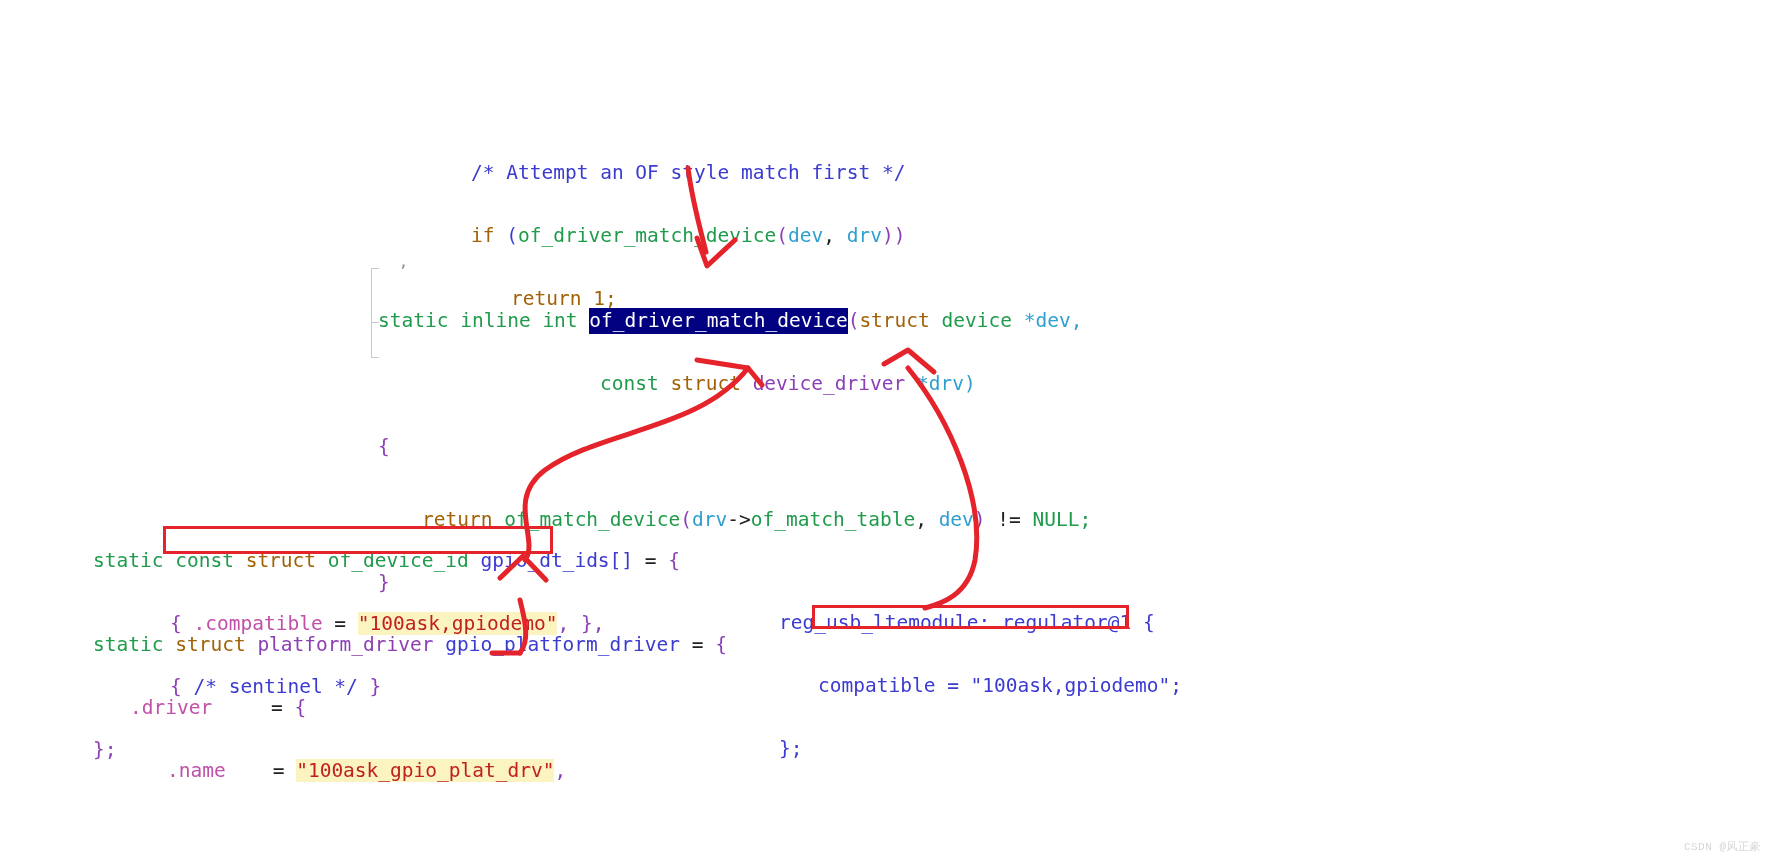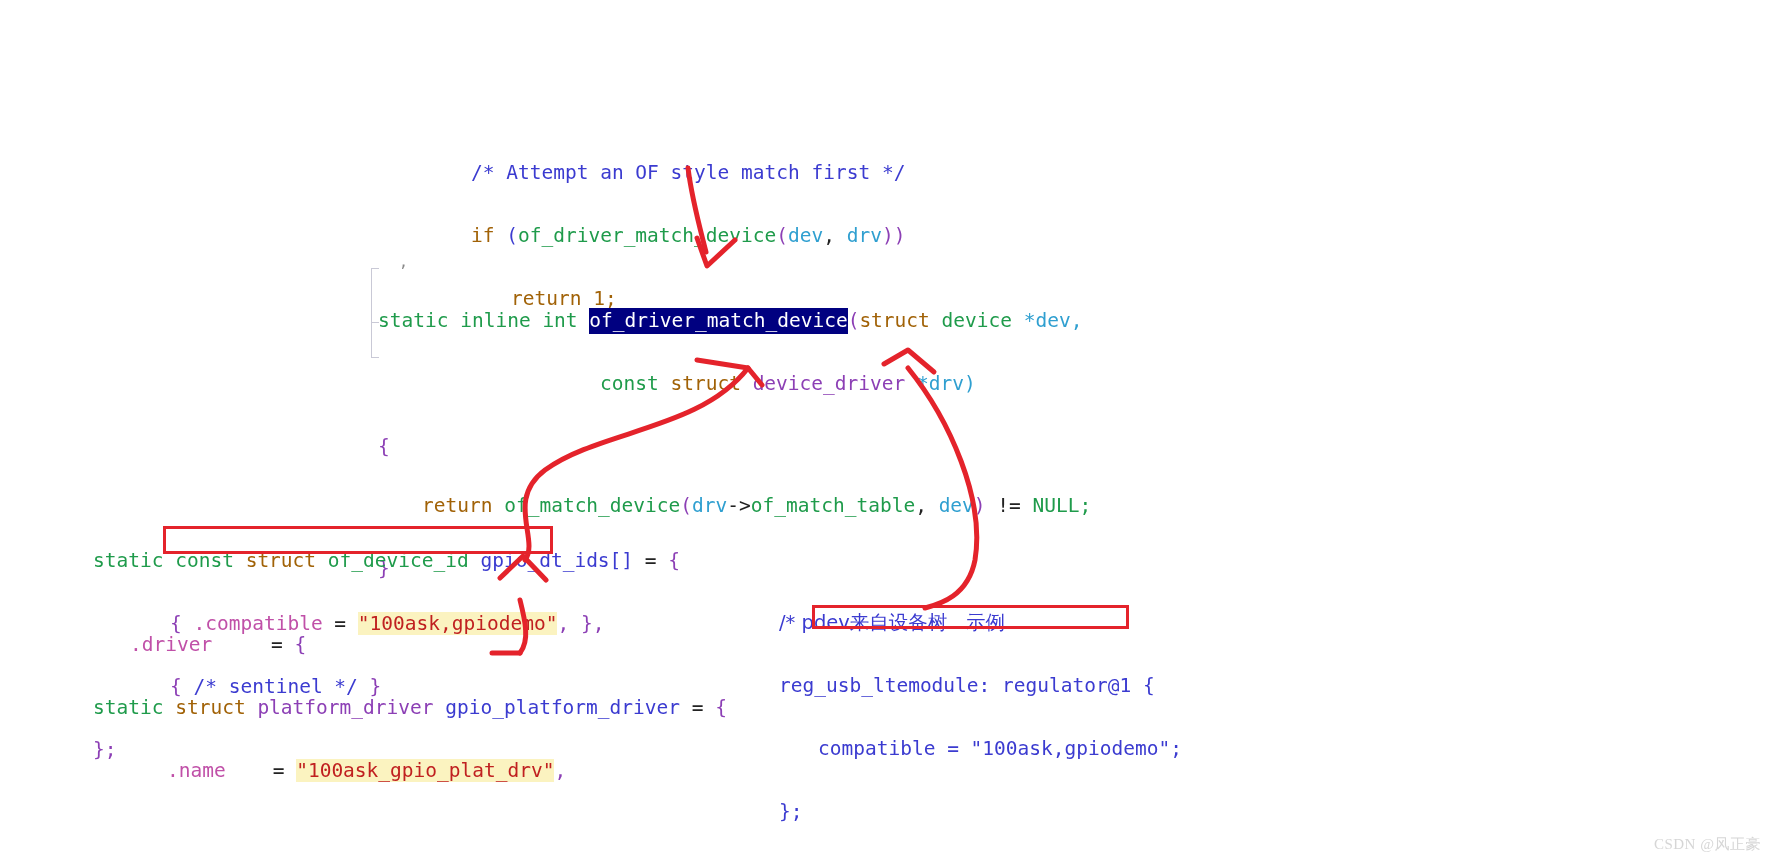--- a/index.html
+++ b/index.html
@@ -66,22 +66,22 @@
     border-left: 1px solid #c9c9d6;
   }
   .guide-top {
     position: absolute;
     border-top: 1px solid #c9c9d6;
   }
   .watermark {
     position: absolute;
     right: 14px;
     bottom: 12px;
-    font-family: Liberation Serif, serif;
-    font-size: 15px;
+    font-family: Liberation Mono, monospace;
+    font-size: 11px;
     color: #d6d6d6;
     letter-spacing: 0.5px;
     white-space: nowrap;
   }
   svg.arrows {
     position: absolute;
     left: 0; top: 0;
     width: 1775px;
     height: 866px;
     pointer-events: none;
@@ -103,45 +103,44 @@
   <div class="guide-top" style="left:371px; top:268px; width:8px;"></div>
   <div class="guide-top" style="left:371px; top:322px; width:8px;"></div>
   <div class="guide-top" style="left:371px; top:357px; width:8px;"></div>
 
   <span class="code-block" style="left:399px; top:252px; font-size:15px; color:#888;">,</span>
 
   <div class="code-block" style="left:378px; top:268px;">
     <span class="ln"><span class="kw">static</span><span class="kw"> inline</span><span class="kw"> int </span><span class="sel">of_driver_match_device</span><span class="punc">(</span><span class="kwred">struct</span><span class="kw"> device </span><span class="var">*dev,</span></span>
     <span class="ln" style="padding-left:222px;"><span class="kw">const</span><span class="kwred"> struct</span><span class="type"> device_driver </span><span class="var">*drv)</span></span>
     <span class="ln" style="height:17px;"><span class="punc">{</span></span>
-    <span class="ln" style="padding-left:44px;"><span class="kwred">return</span><span class="fn"> of_match_device</span><span class="punc">(</span><span class="var">drv</span><span class="plain">-&gt;</span><span class="fn">of_match_table</span><span class="plain">, </span><span class="var">dev</span><span class="punc">)</span><span class="plain"> != </span><span class="kw">NULL;</span></span>
+    <span class="ln" style="padding-left:44px;margin-top:14px;"><span class="kwred">return</span><span class="fn"> of_match_device</span><span class="punc">(</span><span class="var">drv</span><span class="plain">-&gt;</span><span class="fn">of_match_table</span><span class="plain">, </span><span class="var">dev</span><span class="punc">)</span><span class="plain"> != </span><span class="kw">NULL;</span></span>
     <span class="ln" style="height:20px;"><span class="punc">}</span></span>
   </div>
 
   <div class="code-block" style="left:93px; top:508px;">
     <span class="ln"><span class="kw">static</span><span class="kw"> const </span><span class="kwred">struct</span><span class="kw"> of_device_id </span><span class="ident">gpio_dt_ids[]</span><span class="plain"> = </span><span class="punc">{</span></span>
     <span class="ln" style="padding-left:77px;"><span class="punc">{ </span><span class="memb">.compatible</span><span class="plain"> = </span><span class="str hl">"100ask,gpiodemo"</span><span class="punc">, },</span></span>
     <span class="ln" style="padding-left:77px;"><span class="punc">{ </span><span class="cmt">/* sentinel */</span><span class="punc"> }</span></span>
     <span class="ln"><span class="punc">};</span></span>
   </div>
 
   <div class="redbox" style="left:163px; top:526px; width:390px; height:28px;"></div>
 
   <div class="code-block" style="left:93px; top:592px;">
+    <span class="ln"><span class="kw">static </span><span class="kwred">struct </span><span class="type">platform_driver </span><span class="ident">gpio_platform_driver</span><span class="plain"> = </span><span class="punc">{</span></span>
     <span class="ln" style="padding-left:37px;"><span class="memb">.driver</span><span class="plain">     = </span><span class="punc">{</span></span>
-    <span class="ln"><span class="kw">static </span><span class="kwred">struct </span><span class="type">platform_driver </span><span class="ident">gpio_platform_driver</span><span class="plain"> = </span><span class="punc">{</span></span>
     <span class="ln" style="padding-left:74px;"><span class="memb">.name</span><span class="plain">    = </span><span class="str hl">"100ask_gpio_plat_drv"</span><span class="punc">,</span></span>
     
     
     
     
   </div>
 
   <div class="code-block" style="left:779px; top:570px;">
-    <span class="ln dtext cjk">/* pdev来自设备树   示例</span>
     <span class="ln dtext">reg_usb_ltemodule: regulator@1 {</span>
     <span class="ln dtext" style="padding-left:39px;">compatible = "100ask,gpiodemo";</span>
     <span class="ln dtext">};</span>
     
   </div>
 
   <div class="redbox" style="left:812px; top:605px; width:317px; height:24px;"></div>
 
   <svg class="arrows" viewBox="0 0 1775 866">
     <g stroke="#e4232b" fill="none" stroke-width="5" stroke-linecap="round" stroke-linejoin="round">

